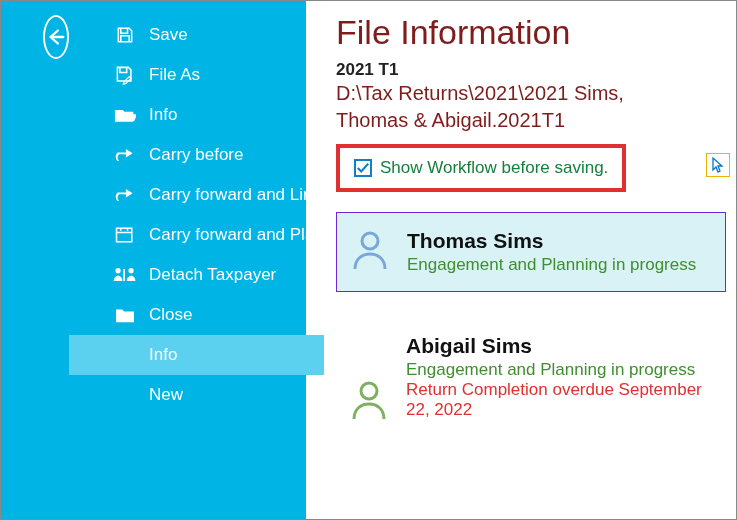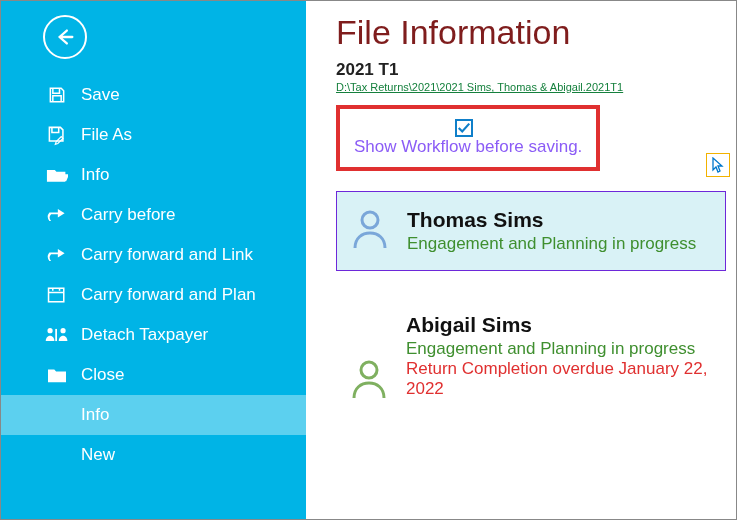--- a/index.html
+++ b/index.html
@@ -1,33 +1,33 @@
 <!DOCTYPE html>
 <html><head>
 <meta charset="utf-8">
 <style>
   * { box-sizing: border-box; margin: 0; padding: 0; }
   html, body { width: 737px; height: 520px; overflow: hidden; font-family: "Segoe UI", Arial, sans-serif; }
   body { display: flex; border: 1px solid #888; }
   
-  .sidebar { width: 305px; background: #00b4e6; color: #fff; display: flex; flex-direction: column; padding-top: 14px; }
+  .sidebar { width: 305px; background: #00b4e6; color: #fff; display: flex; flex-direction: row; padding-top: 14px; }
   .back-btn { width: 44px; height: 44px; border: 2.5px solid #fff; border-radius: 50%; margin-left: 42px; margin-bottom: 16px; display: flex; align-items: center; justify-content: center; cursor: pointer; }
   .menu { display: flex; flex-direction: column; }
   .menu-item { display: flex; align-items: center; height: 40px; padding-left: 42px; cursor: pointer; font-size: 17px; }
   .menu-item .icon { width: 28px; height: 20px; display: flex; align-items: center; justify-content: center; flex-shrink: 0; }
   .menu-item .label { margin-left: 10px; white-space: nowrap; }
   .menu-item.noicon { padding-left: 80px; }
   .menu-item.active { background: #5cd0ef; }
   
   .main { flex: 1; padding: 12px 10px 0 30px; position: relative; }
   .page-title { color: #7f1d1d; font-size: 34px; font-weight: 400; margin-bottom: 8px; }
   .file-year { font-weight: 700; font-size: 17px; color: #222; }
-  .file-path { color: #15803d; font-size: 11px; line-height: 1.35; max-width: 360px; text-decoration: underline; }
+  .file-path { color: #7f1d1d; font-size: 20px; line-height: 1.35; max-width: 360px; }
   .highlight-box { border: 4px solid #e03030; padding: 10px 14px; margin-top: 10px; display: inline-block; }
-  .checkbox-row { display: flex; align-items: center; font-size: 17px; color: #8b5cf6; flex-direction: column; }
+  .checkbox-row { display: flex; align-items: center; font-size: 17px; color: #15803d; }
   .chk { width: 18px; height: 18px; border: 2px solid #0f7fc9; margin-right: 8px; display: flex; align-items: center; justify-content: center; }
   .cursor-badge { position: absolute; top: 152px; right: 6px; width: 24px; height: 24px; border: 1.5px solid #f2b200; background: #fff; display: flex; align-items: center; justify-content: center; }
   .person-block { display: flex; padding: 16px 6px 16px 12px; margin-top: 20px; }
   .person-block.sel { background: #d9f2f6; border: 1px solid #6d28d9; }
   .avatar { width: 42px; height: 42px; margin-right: 16px; flex-shrink: 0; }
   .avatar svg circle.head { fill: none; stroke-width: 3; }
   .avatar svg path.body { fill: none; stroke-width: 3; }
   .person-name { font-size: 21px; font-weight: 700; color: #111; }
   .person-status { color: #3f8f2f; font-size: 17px; margin-top: 2px; }
   .person-warn { color: #e03030; font-size: 17px; line-height: 1.2; }
@@ -173,17 +173,17 @@
   <div class="person-block" style="margin-top:26px;align-items:flex-end;">
     <div class="avatar">
       <svg width="42" height="42" viewBox="0 0 42 42">
           <circle class="head" cx="21" cy="12" r="8" stroke="#7fb060"></circle>
           <path class="body" d="M6 40c0-10 7-15 15-15s15 5 15 15" stroke="#7fb060"></path>
         </svg>
     </div>
     <div>
       <div class="person-name">Abigail Sims</div>
       <div class="person-status">Engagement and Planning in progress</div>
-      <div class="person-warn">Return Completion overdue January 22, 2022</div>
+      <div class="person-warn">Return Completion overdue September 22, 2022</div>
     </div>
   </div>
 
 </div>
 
 </body></html>

